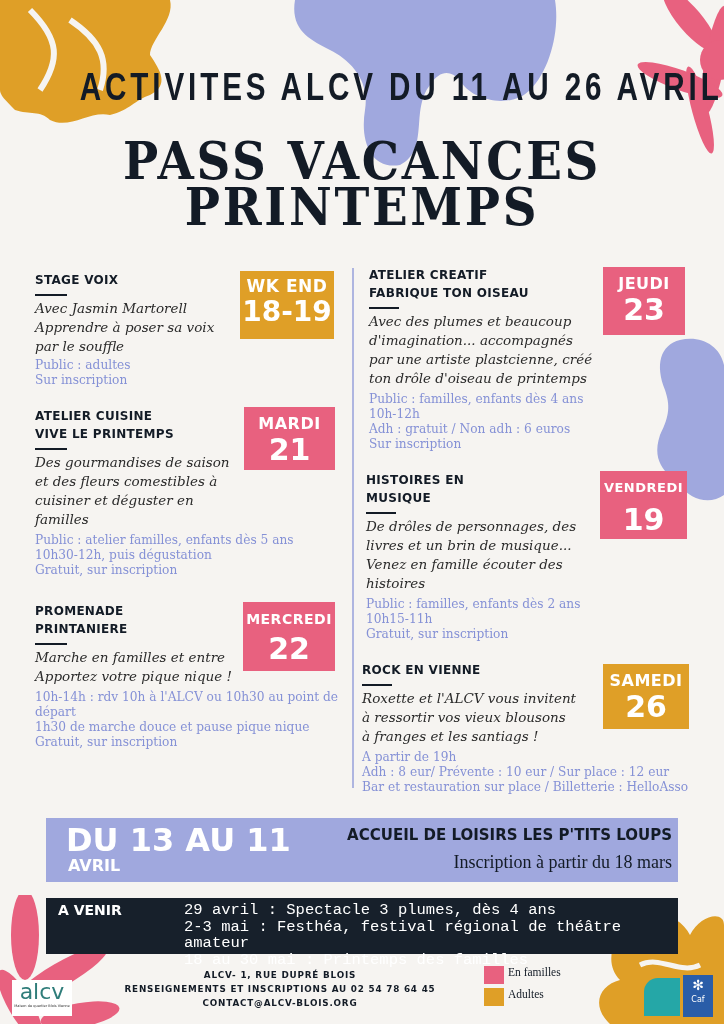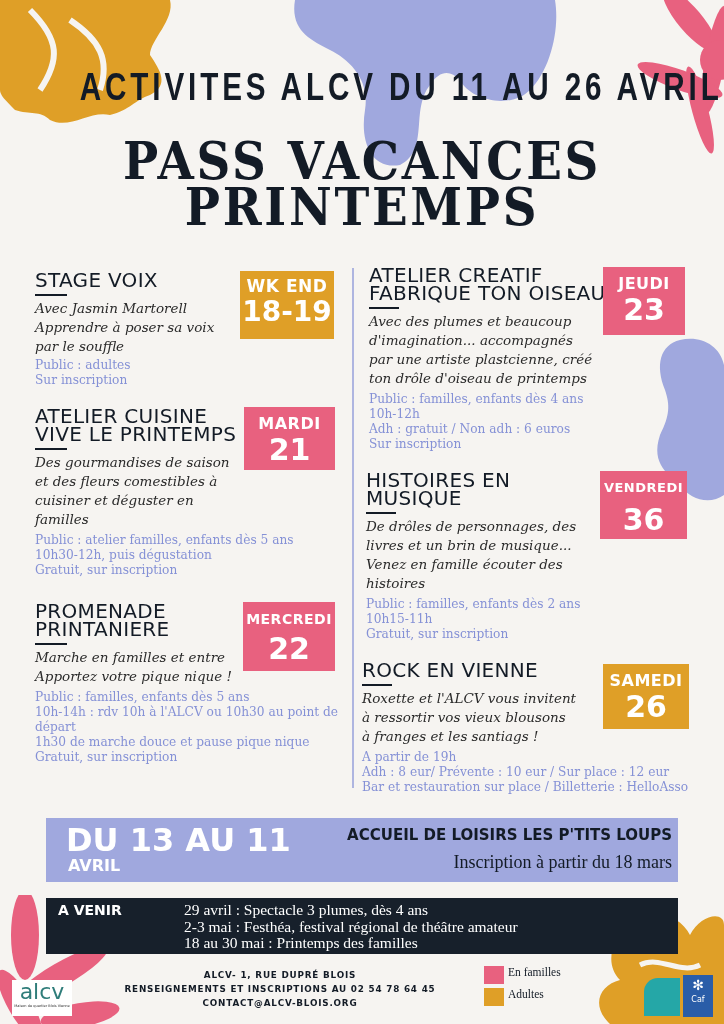--- a/index.html
+++ b/index.html
@@ -4,38 +4,38 @@
 <style>
   * { box-sizing: border-box; margin: 0; padding: 0; }
   html, body { width: 724px; height: 1024px; overflow: hidden; }
   body { background: #f6f4f1; position: relative; font-family: "DejaVu Serif", serif; color: #1c2330; }
   .deco { position: absolute; }
   .hdr { position: absolute; left: 0; width: 724px; text-align: center; }
   .top-title { top: 66px; font-family: "Liberation Sans", sans-serif; font-weight: 700; font-size: 38px; letter-spacing: 5px; color: #131b26; transform: scaleX(0.78); transform-origin: center; white-space: nowrap; }
   .main-title { top: 138px; font-family: "DejaVu Serif", serif; font-weight: 900; font-size: 52px; line-height: 46px; color: #131b26; letter-spacing: 3px; }
   .main-title span { display: block; transform: scaleX(0.9); }
   .event { position: absolute; }
-  .ev-title { font-family: "DejaVu Sans", sans-serif; font-weight: 400; font-size: 20px; line-height: 18px; color: #131b26; text-transform: uppercase; letter-spacing: 0.3px; }
+  .ev-title { font-family: "DejaVu Sans", sans-serif; font-weight: 700; font-size: 12px; line-height: 18px; color: #131b26; text-transform: uppercase; letter-spacing: 0.3px; }
   .ev-rule { width: 32px; height: 2px; background: #131b26; margin: 5px 0 3px; }
   .ev-desc { font-family: "DejaVu Serif", serif; font-style: italic; font-size: 13.5px; line-height: 19px; color: #2a2a2a; }
   .ev-info { font-family: "DejaVu Serif", serif; font-size: 12.2px; line-height: 15px; color: #8591d6; margin-top: 4px; }
   .badge { position: absolute; color: #fff; text-align: center; font-family: "DejaVu Sans", sans-serif; font-weight: 700; }
   .badge .d { font-size: 16px; line-height: 18px; display: block; margin-top: 8px; letter-spacing: 0.5px; }
   .badge .n { font-size: 30px; line-height: 34px; display: block; }
   .pink { background: #e8617f; text-align: center; }
   .gold { background: #df9f27; }
   .vline { position: absolute; left: 352px; top: 268px; width: 2px; height: 520px; background: #aeb5e0; }
   .accueil { position: absolute; left: 46px; top: 818px; width: 632px; height: 64px; background: #a0a8de; }
   .acc-date { position: absolute; left: 20px; top: 4px; font-family: "DejaVu Sans", sans-serif; font-weight: 700; color: #fff; font-size: 32px; line-height: 36px; }
   .acc-month { position: absolute; left: 22px; top: 38px; font-family: "DejaVu Sans", sans-serif; font-weight: 700; color: #fff; font-size: 16px; }
   .acc-title { position: absolute; right: 6px; top: 8px; font-family: "DejaVu Sans", sans-serif; font-weight: 700; font-size: 15px; color: #131b26; }
   .acc-sub { position: absolute; right: 6px; top: 34px; font-family: "Liberation Serif", serif; font-size: 18px; color: #131b26; }
   .avenir { position: absolute; left: 46px; top: 898px; width: 632px; height: 56px; background: #17202b; }
   .av-label { position: absolute; left: 12px; top: 4px; font-family: "DejaVu Sans", sans-serif; font-weight: 700; font-size: 14px; color: #fff; }
-  .av-list { position: absolute; left: 138px; top: 4px; font-family: Liberation Serif, serif; font-size: 15.5px; line-height: 16.5px; color: #fff; }
+  .av-list { position: absolute; left: 138px; top: 4px; font-family: Liberation Mono, monospace; font-size: 15.5px; line-height: 16.5px; color: #fff; }
   .contact { position: absolute; left: 120px; top: 968px; width: 320px; text-align: center; font-family: "DejaVu Sans", sans-serif; font-weight: 700; font-size: 8.8px; line-height: 14px; letter-spacing: 0.8px; color: #131b26; }
   .legend { position: absolute; left: 464px; top: 966px; }
   .leg-row { display: flex; height: 22px; padding-left: 20px; }
   .leg-sw { width: 20px; height: 18px; margin-right: 4px; }
   .leg-lbl { font-family: "Liberation Serif", serif; font-size: 11.5px; color: #131b26; }
   .logo-alcv { position: absolute; left: 12px; top: 980px; width: 60px; height: 36px; background: #fff; text-align: center; }
   .logo-alcv .t { font-family: "DejaVu Sans", sans-serif; font-size: 22px; line-height: 24px; color: #2f7d7a; font-weight: 400; }
   .logo-alcv .s { font-size: 3.5px; color: #333; font-family: "DejaVu Sans", sans-serif; }
   .logo-blois { position: absolute; left: 644px; top: 978px; width: 36px; height: 38px; background: #25a7a7; border-radius: 14px 0 0 0; }
   .logo-caf { position: absolute; left: 683px; top: 975px; width: 30px; height: 42px; background: #2a5da8; color: #fff; font-family: "DejaVu Sans", sans-serif; font-size: 6px; text-align: center; }
@@ -129,21 +129,20 @@
   <div class="ev-title">
     <div>PROMENADE</div>
     <div>PRINTANIERE</div>
   </div>
   <div class="ev-rule"></div>
   <div class="ev-desc">
     <div>Marche en familles et entre</div>
     <div>Apportez votre pique nique !</div>
   </div>
   <div class="ev-info">
-    <div>Public : familles, enfants dès 5 ans</div>
     <div>10h-14h : rdv 10h à l'ALCV ou 10h30 au point de</div>
     <div>départ</div>
     <div>1h30 de marche douce et pause pique nique</div>
     <div>Gratuit, sur inscription</div>
   </div>
 </div>
 <div class="badge pink" style="left:243px;top:602px;width:92px;height:69px;">
   <span class="d" style="font-size:14px;">MERCREDI</span>
   <span class="n" style="margin-top:4px;">22</span>
 </div>
@@ -185,21 +184,21 @@
     <div>histoires</div>
   </div>
   <div class="ev-info">
     <div>Public : familles, enfants dès 2 ans</div>
     <div>10h15-11h</div>
     <div>Gratuit, sur inscription</div>
   </div>
 </div>
 <div class="badge pink" style="left:600px;top:471px;width:87px;height:68px;">
   <span class="d" style="font-size:13px;">VENDREDI</span>
-  <span class="n" style="margin-top:6px;">36</span>
+  <span class="n" style="margin-top:6px;">19</span>
 </div>
 
 <div class="event" style="left:362px;top:661px;width:340px;">
   <div class="ev-title">ROCK EN VIENNE</div>
   <div class="ev-rule" style="width:30px;"></div>
   <div class="ev-desc">
     <div>Roxette et l'ALCV vous invitent</div>
     <div>à ressortir vos vieux blousons</div>
     <div>à franges et les santiags !</div>
   </div>

